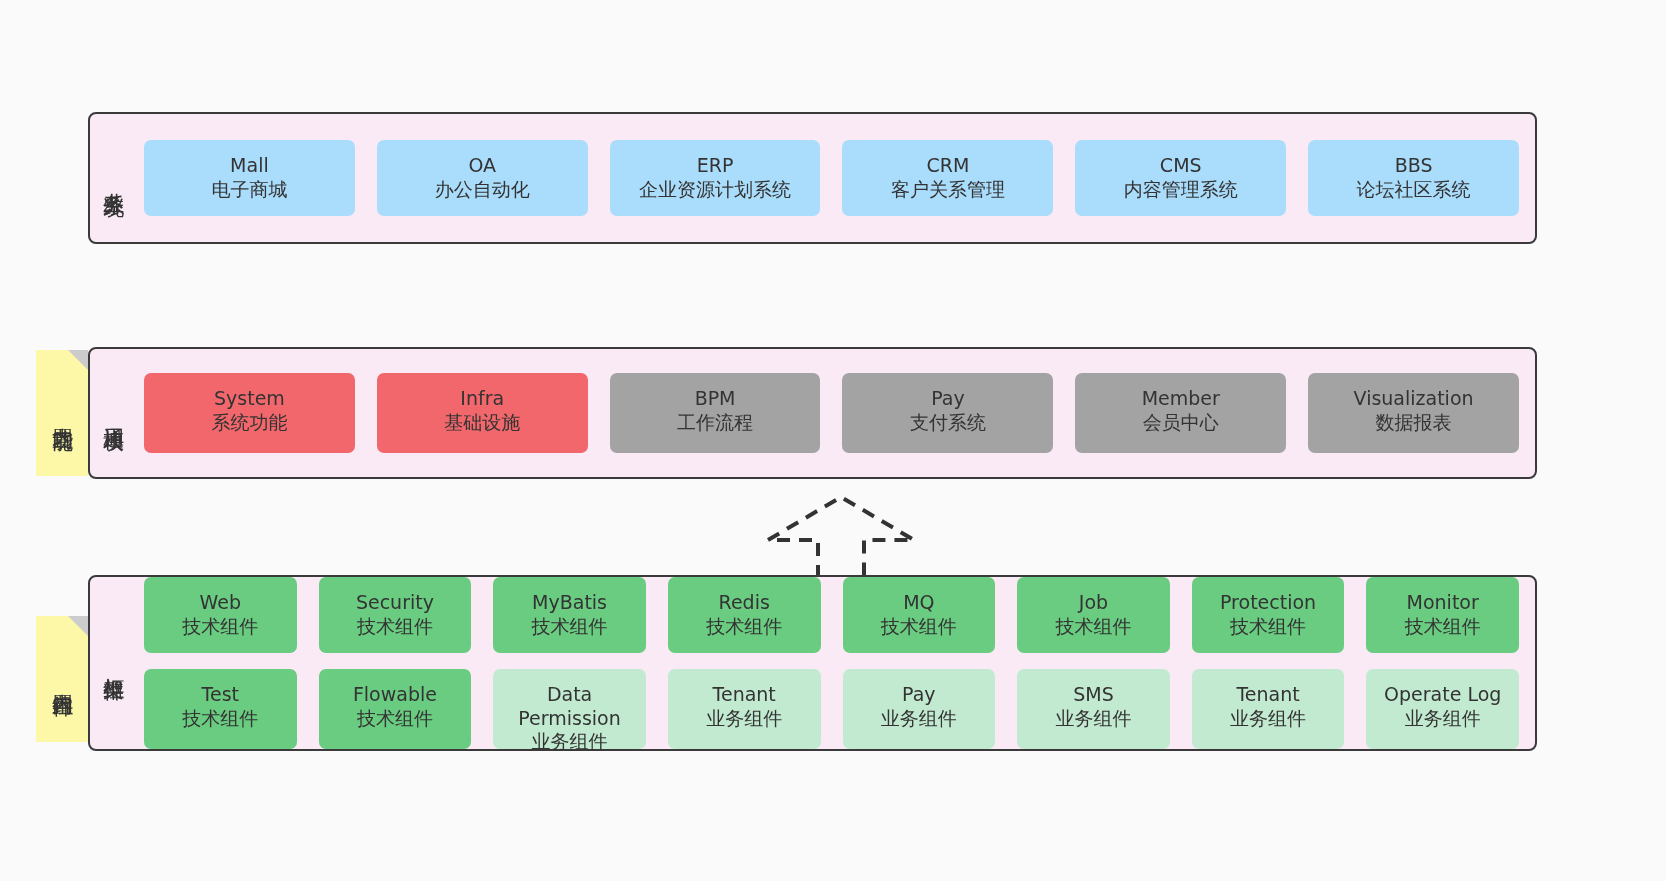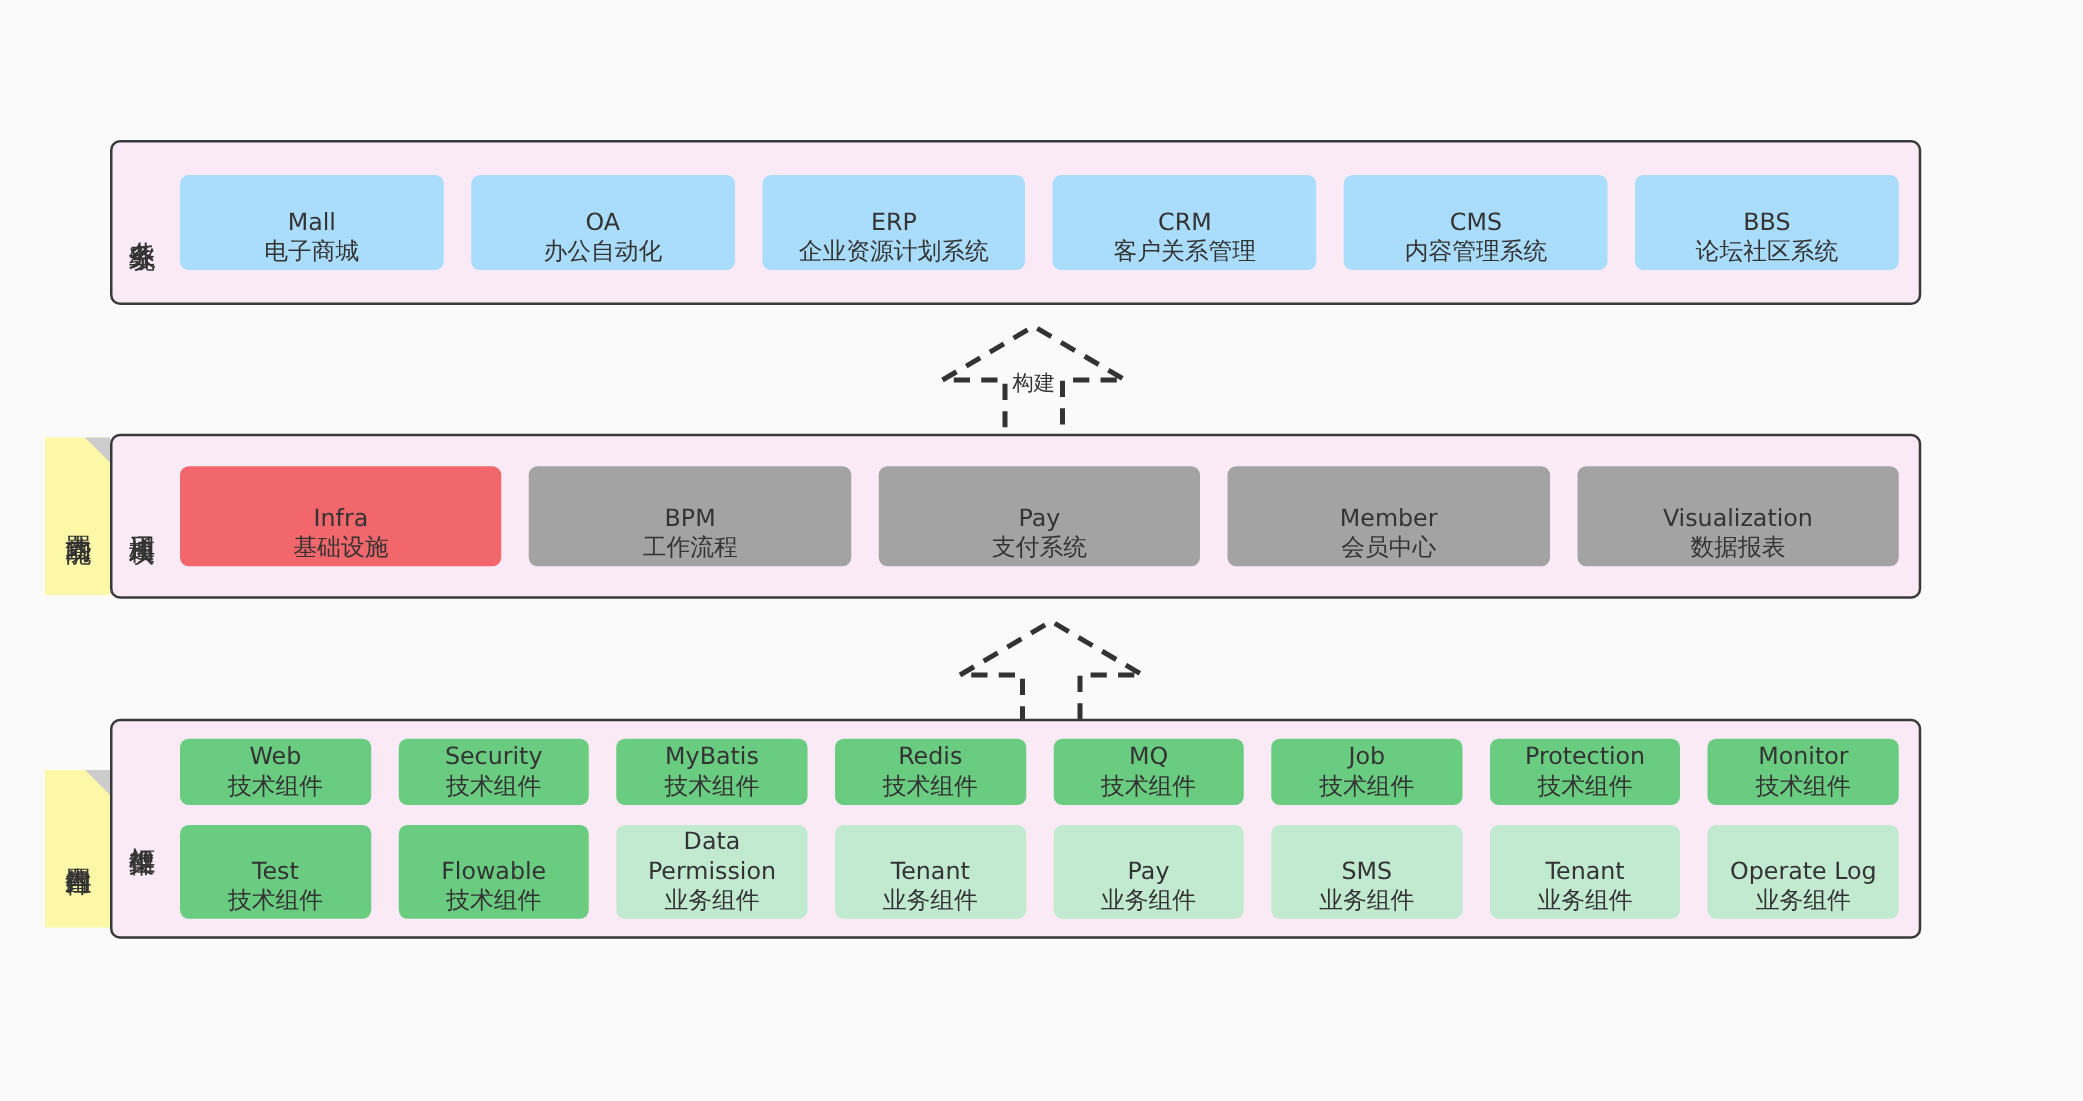--- a/index.html
+++ b/index.html
@@ -63,26 +63,26 @@
     gap: 22px;
     align-items: stretch;
   }
 
   .card {
     flex: 1 1 0;
     border-radius: 7px;
     display: flex;
     flex-direction: column;
     align-items: center;
-    justify-content: flex-end;
+    justify-content: flex-start;
     text-align: center;
     font-size: 19px;
     line-height: 1.25;
     color: #333333;
-    padding: 2px 4px;
+    padding: 14px 4px;
     box-sizing: border-box;
   }
   .card .t1 { display: block; }
   .card .t2 { display: block; }
 
   
   #layer-business {
     left: 88px;
     top: 112px;
     width: 1449px;
@@ -198,32 +198,30 @@
           <span class="t2">内容管理系统</span>
         </div>
         <div class="card blue">
           <span class="t1">BBS</span>
           <span class="t2">论坛社区系统</span>
         </div>
       </div>
     </div>
   </div>
 
-  <div class="arrow" id="arrow-build">
-    <svg width="150" height="84" viewBox="0 0 150 84">
-      <path d="M 52 84 L 52 46 L 2 46 L 75 3 L 148 46 L 98 46 L 98 84" fill="none" stroke="#333333" stroke-width="4" stroke-dasharray="13 9" stroke-linecap="butt"></path>
-    </svg>
-    <div class="arrow-label">构建</div>
-  </div>
 
   <div class="layer" id="layer-modules">
     <div class="layer-label">通用模块</div>
     <div class="layer-body">
       <div class="row">
         <div class="card red">
+          <span class="t1">System</span>
+          <span class="t2">系统功能</span>
+        </div>
+        <div class="card red">
           <span class="t1">Infra</span>
           <span class="t2">基础设施</span>
         </div>
         <div class="card pink">
           <span class="t1">BPM</span>
           <span class="t2">工作流程</span>
         </div>
         <div class="card pink">
           <span class="t1">Pay</span>
           <span class="t2">支付系统</span>

